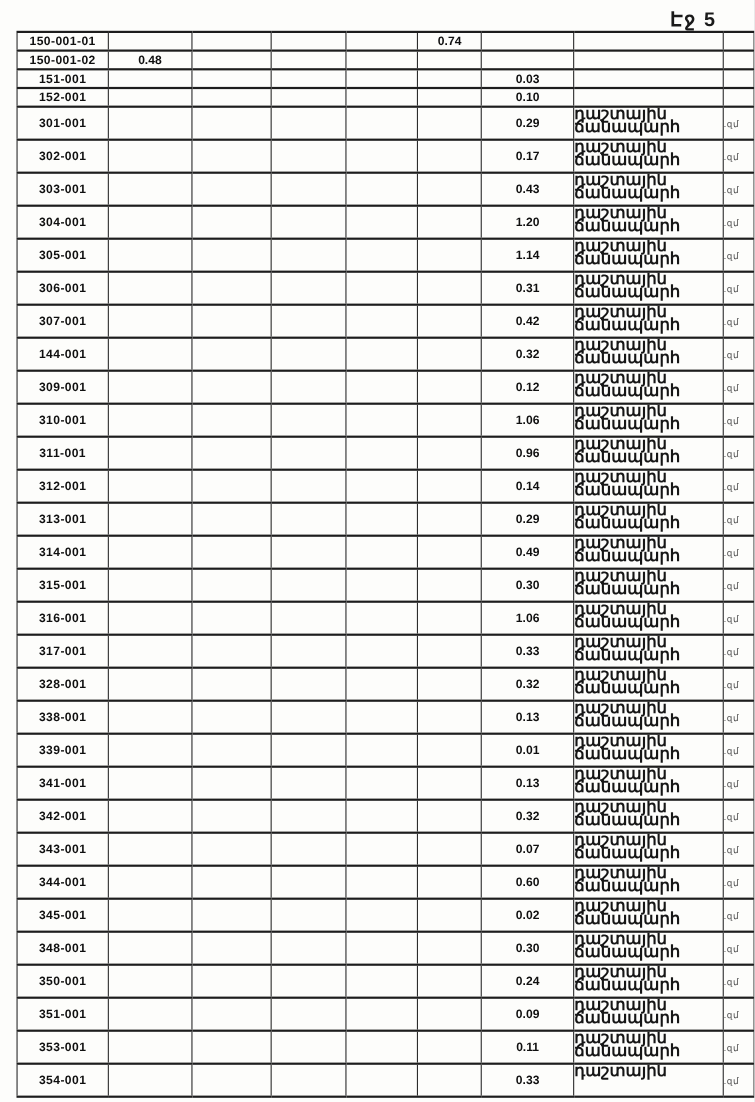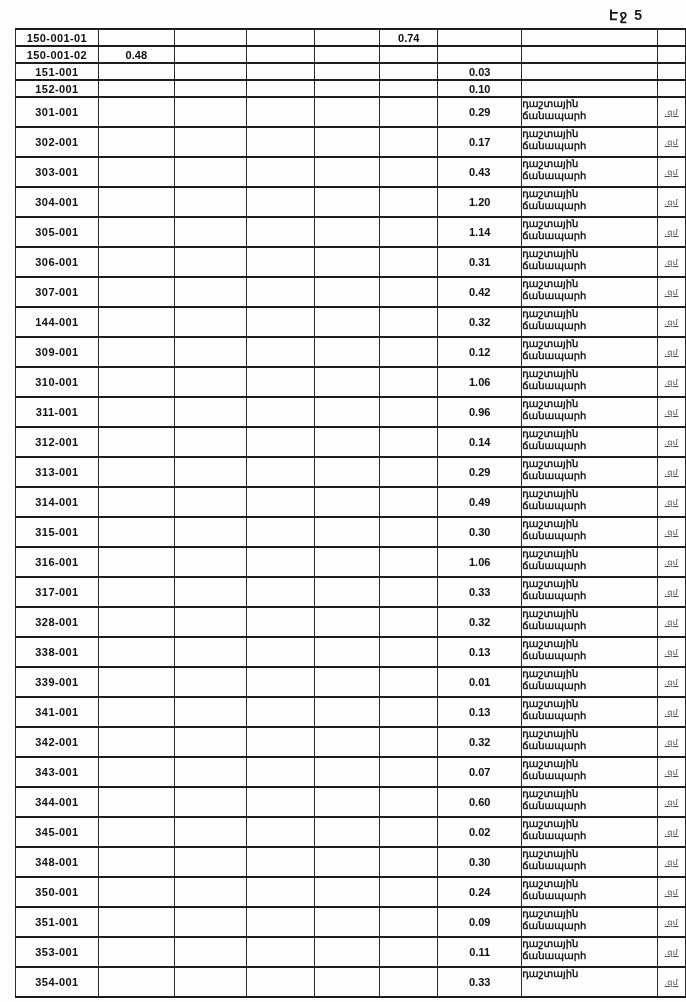--- a/index.html
+++ b/index.html
@@ -8,21 +8,21 @@
     width:686px;height:1002px;
     margin:0 auto;
     background:#fdfdfb;
     font-family:"Liberation Sans", sans-serif;
     color:#141414;
     overflow:hidden;
   }
   .page-label{
     position:absolute;
     top:7px;left:609px;
-    font-size:14px;
+    font-size:18px;
     font-weight:bold;
     letter-spacing:1.5px;
     color:#1a1a1a;
   }
   table.parcel{
     position:absolute;
     left:15px;top:28px;
     border-collapse:collapse;
     table-layout:fixed;
     font-size:11px;
@@ -48,37 +48,36 @@
   }
   td.val{
     text-align:center;
     font-weight:600;
     color:#0f0f0f;
     vertical-align:middle;
   }
   td.note{
     vertical-align:top;
     text-align:left;
-    font-size:10px;
+    font-size:15px;
     line-height:12px;
     font-weight:600;
     padding:2px 0 0 3px;
     color:#161616;
   }
   td.margin{
     border:none;
     box-shadow:none;
     background:transparent;
     font-size:8px;
     color:#4a4a4a;
-    text-align:center;
+    text-align:left;
     vertical-align:middle;
     padding-left:6px;
     letter-spacing:0.5px;
-    text-decoration:underline;
   }
 </style>
 </head>
 <body>
 
 <div class="page">
   <div class="page-label">Էջ 5</div>
 
   <table class="parcel">
     <colgroup>

